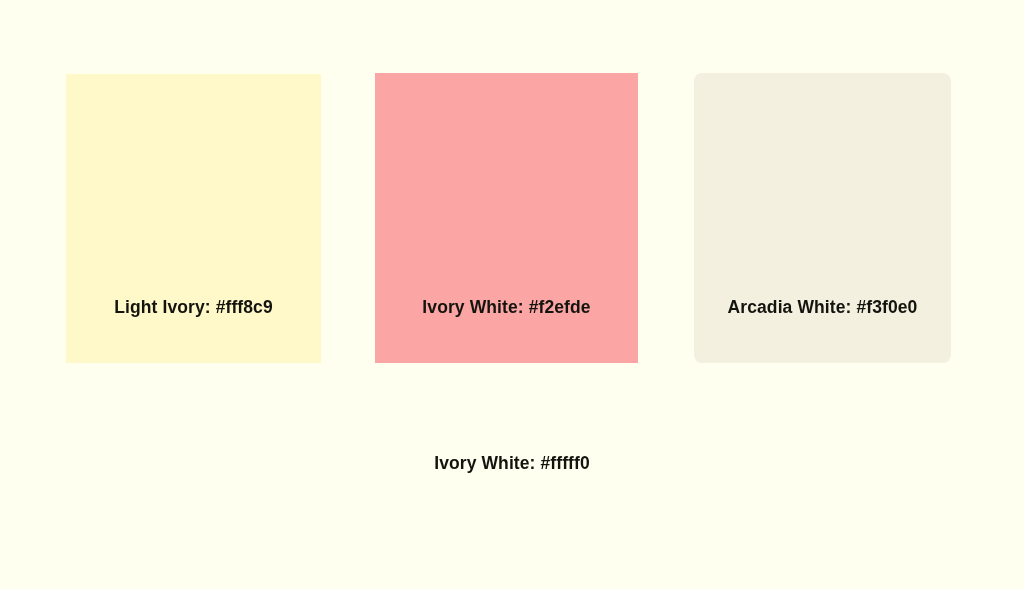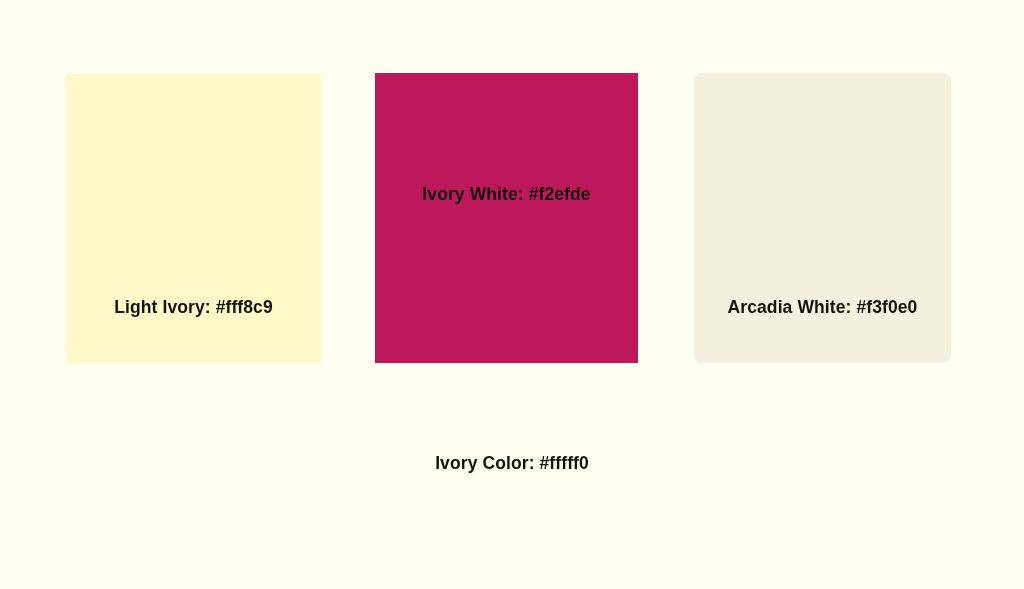--- a/index.html
+++ b/index.html
@@ -91,25 +91,25 @@
 <body style="background: rgb(255, 255, 240);">
 
 <div class="canvas">
 
   <div class="swatch-row">
 
     <div class="swatch swatch-1" style="background: rgb(255, 248, 201);">
       <span class="swatch-label">Light Ivory: #fff8c9</span>
     </div>
 
-    <div class="swatch swatch-2" style="background: #be185d; align-items: center;">
+    <div class="swatch swatch-2" style="background: #fca5a5;">
       <span class="swatch-label">Ivory White: #f2efde</span>
     </div>
 
     <div class="swatch swatch-3" style="background: rgb(243, 240, 224); border-radius: 8px;">
       <span class="swatch-label">Arcadia White: #f3f0e0</span>
     </div>
 
   </div>
 
-  <div class="caption">Ivory Color: #fffff0</div>
+  <div class="caption">Ivory White: #fffff0</div>
 
 </div>
 
 </body></html>

